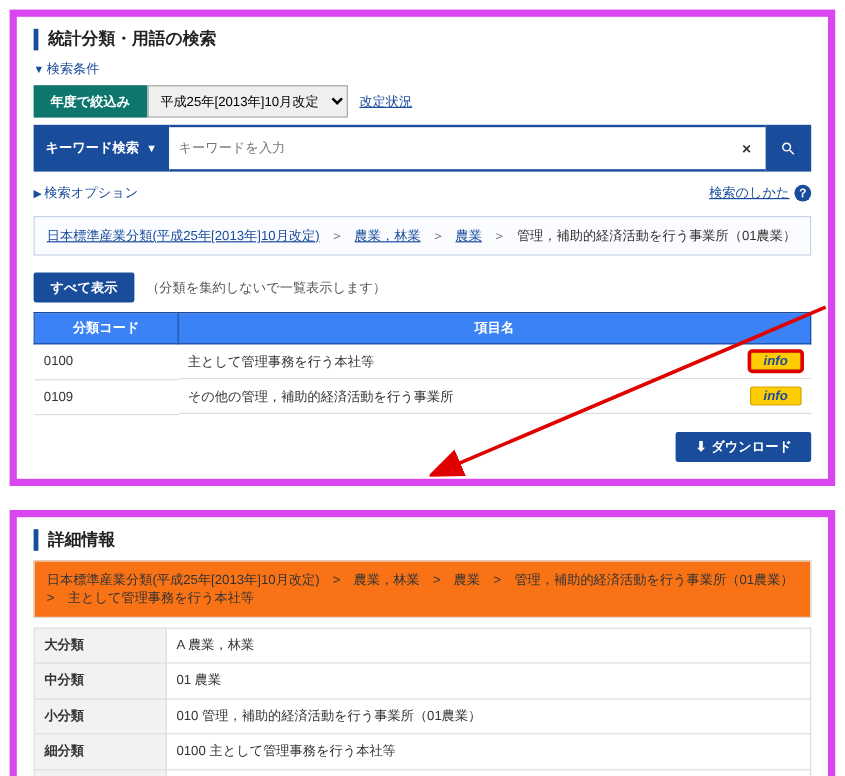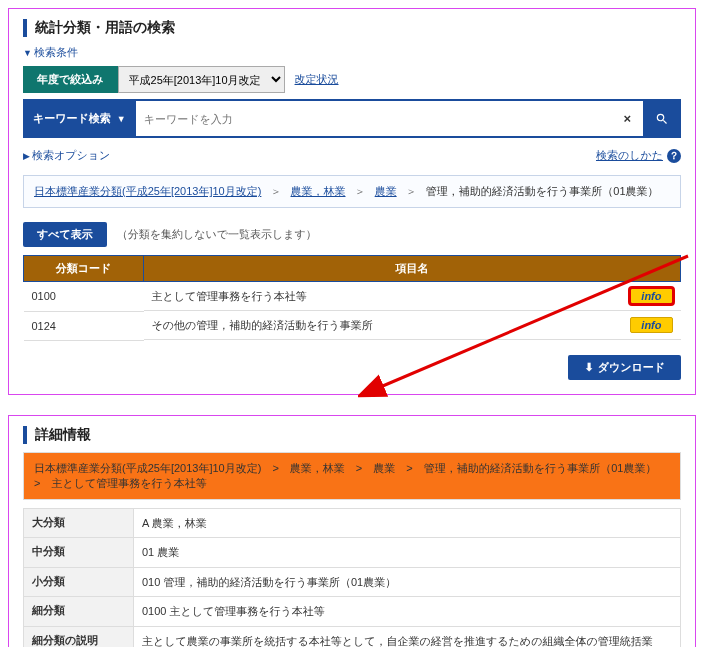--- a/index.html
+++ b/index.html
@@ -1,17 +1,17 @@
 <!DOCTYPE html>
 <html><head>
 <meta charset="utf-8">
 <style>
   * { box-sizing: border-box; margin: 0; padding: 0; }
   body { font-family: "Meiryo", "Hiragino Kaku Gothic Pro", sans-serif; font-size: 11px; background: #fff; padding: 8px; color: #333; }
-  .panel { border: 1px solid #d946ef; padding: 10px 14px 14px; margin-bottom: 20px; }
+  .panel { border: 6px solid #d946ef; padding: 10px 14px 14px; margin-bottom: 20px; }
   .section-title { border-left: 4px solid #1a4c9c; padding-left: 8px; font-size: 14px; font-weight: bold; margin-bottom: 8px; color: #222; }
   .disclosure { color: #1a4c9c; font-size: 11px; margin-bottom: 6px; cursor: pointer; }
   .disclosure::before { content: "▼"; color: #1a4c9c; margin-right: 2px; font-size: 9px; }
   .row { display: flex; align-items: stretch; margin-bottom: 6px; }
   .year-filter-btn { background: #0f766e; color: #fff; padding: 6px 14px; font-weight: bold; font-size: 11px; border: none; display: flex; align-items: center; cursor: pointer; }
   .year-select { border: 1px solid #aaa; padding: 4px 6px; font-size: 11px; min-width: 160px; }
   .revision-link { color: #1a4c9c; text-decoration: underline; margin-left: 10px; align-self: center; cursor: pointer; }
   .kw-search-btn { background: #1a4c9c; color: #fff; padding: 12px 10px; font-weight: bold; font-size: 11px; border: none; display: flex; align-items: center; cursor: pointer; white-space: nowrap; }
   .kw-search-btn::after { content: "▼"; margin-left: 6px; font-size: 9px; }
   .kw-input-wrap { flex: 1; border-top: 2px solid #1a4c9c; border-bottom: 2px solid #1a4c9c; display: flex; align-items: center; padding: 0 6px; background: #fff; gap: 33px; }
@@ -24,21 +24,21 @@
   .search-options::before { content: "▶"; color: #1a4c9c; margin-right: 2px; font-size: 9px; }
   .howto { color: #1a4c9c; text-decoration: underline; cursor: pointer; font-size: 11px; display: flex; align-items: center; }
   .q-icon { display:inline-flex; width:14px; height:14px; border-radius:50%; background:#1a4c9c; color:#fff; font-weight:bold; align-items:center; justify-content:center; margin-left:4px; font-size:10px; }
   .breadcrumb { border: 1px solid #c7d4e8; background: #fafcff; padding: 8px 10px; margin-bottom: 14px; color: #333; font-size: 11px; }
   .breadcrumb a { color: #1a4c9c; text-decoration: underline; cursor: pointer; }
   .breadcrumb .sep { margin: 0 6px; color: #666; }
   .show-all-row { display: flex; align-items: center; gap: 10px; margin-bottom: 8px; }
   .show-all-btn { background: #1a4c9c; color: #fff; border: none; padding: 5px 14px; font-size: 11px; font-weight: bold; cursor: pointer; border-radius: 2px; }
   .show-all-note { color: #555; font-size: 11px; }
   table.results { width: 100%; border-collapse: collapse; font-size: 11px; }
-  table.results th { background: #a16207; color: #fff; padding: 5px 6px; font-weight: bold; border: 1px solid #1a4c9c; text-align: center; }
+  table.results th { background: #3b82f6; color: #fff; padding: 5px 6px; font-weight: bold; border: 1px solid #1a4c9c; text-align: center; }
   table.results td { border-bottom: 1px solid #ddd; padding: 6px 8px; background: #fff; vertical-align: middle; }
   .col-code { width: 120px; }
   .info-btn { display: inline-block; background: #ffcc00; border: 1px solid #d4a400; padding: 1px 10px; font-size: 11px; font-weight: bold; font-style: italic; color: #1a4c9c; cursor: pointer; border-radius: 2px; }
   .info-highlight { outline: 3px solid #e10000; outline-offset: -1px; }
   .download-row { text-align: right; margin-top: 14px; }
   .download-btn { background: #1a4c9c; color: #fff; border: none; padding: 5px 16px; font-size: 11px; font-weight: bold; cursor: pointer; border-radius: 2px; }
   .download-btn::before { content: "⬇"; margin-right: 4px; }
   .arrow-svg { position: absolute; pointer-events: none; }
   .top-wrap { position: relative; }
   table.detail { width: 100%; border-collapse: collapse; font-size: 11px; margin-top: 8px; }
@@ -109,21 +109,21 @@
       </thead>
       <tbody id="results-body">
           <tr>
             <td class="col-code">0100</td>
             <td style="display:flex;justify-content:space-between;align-items:center;">
               <span style="cursor:pointer;">主として管理事務を行う本社等</span>
               <span class="info-btn info-highlight">info</span>
             </td>
           </tr>
           <tr>
-            <td class="col-code">0124</td>
+            <td class="col-code">0109</td>
             <td style="display:flex;justify-content:space-between;align-items:center;">
               <span style="cursor:pointer;">その他の管理，補助的経済活動を行う事業所</span>
               <span class="info-btn ">info</span>
             </td>
           </tr>
         </tbody>
     </table>
 
     <div class="download-row">
       <button class="download-btn">ダウンロード</button>

